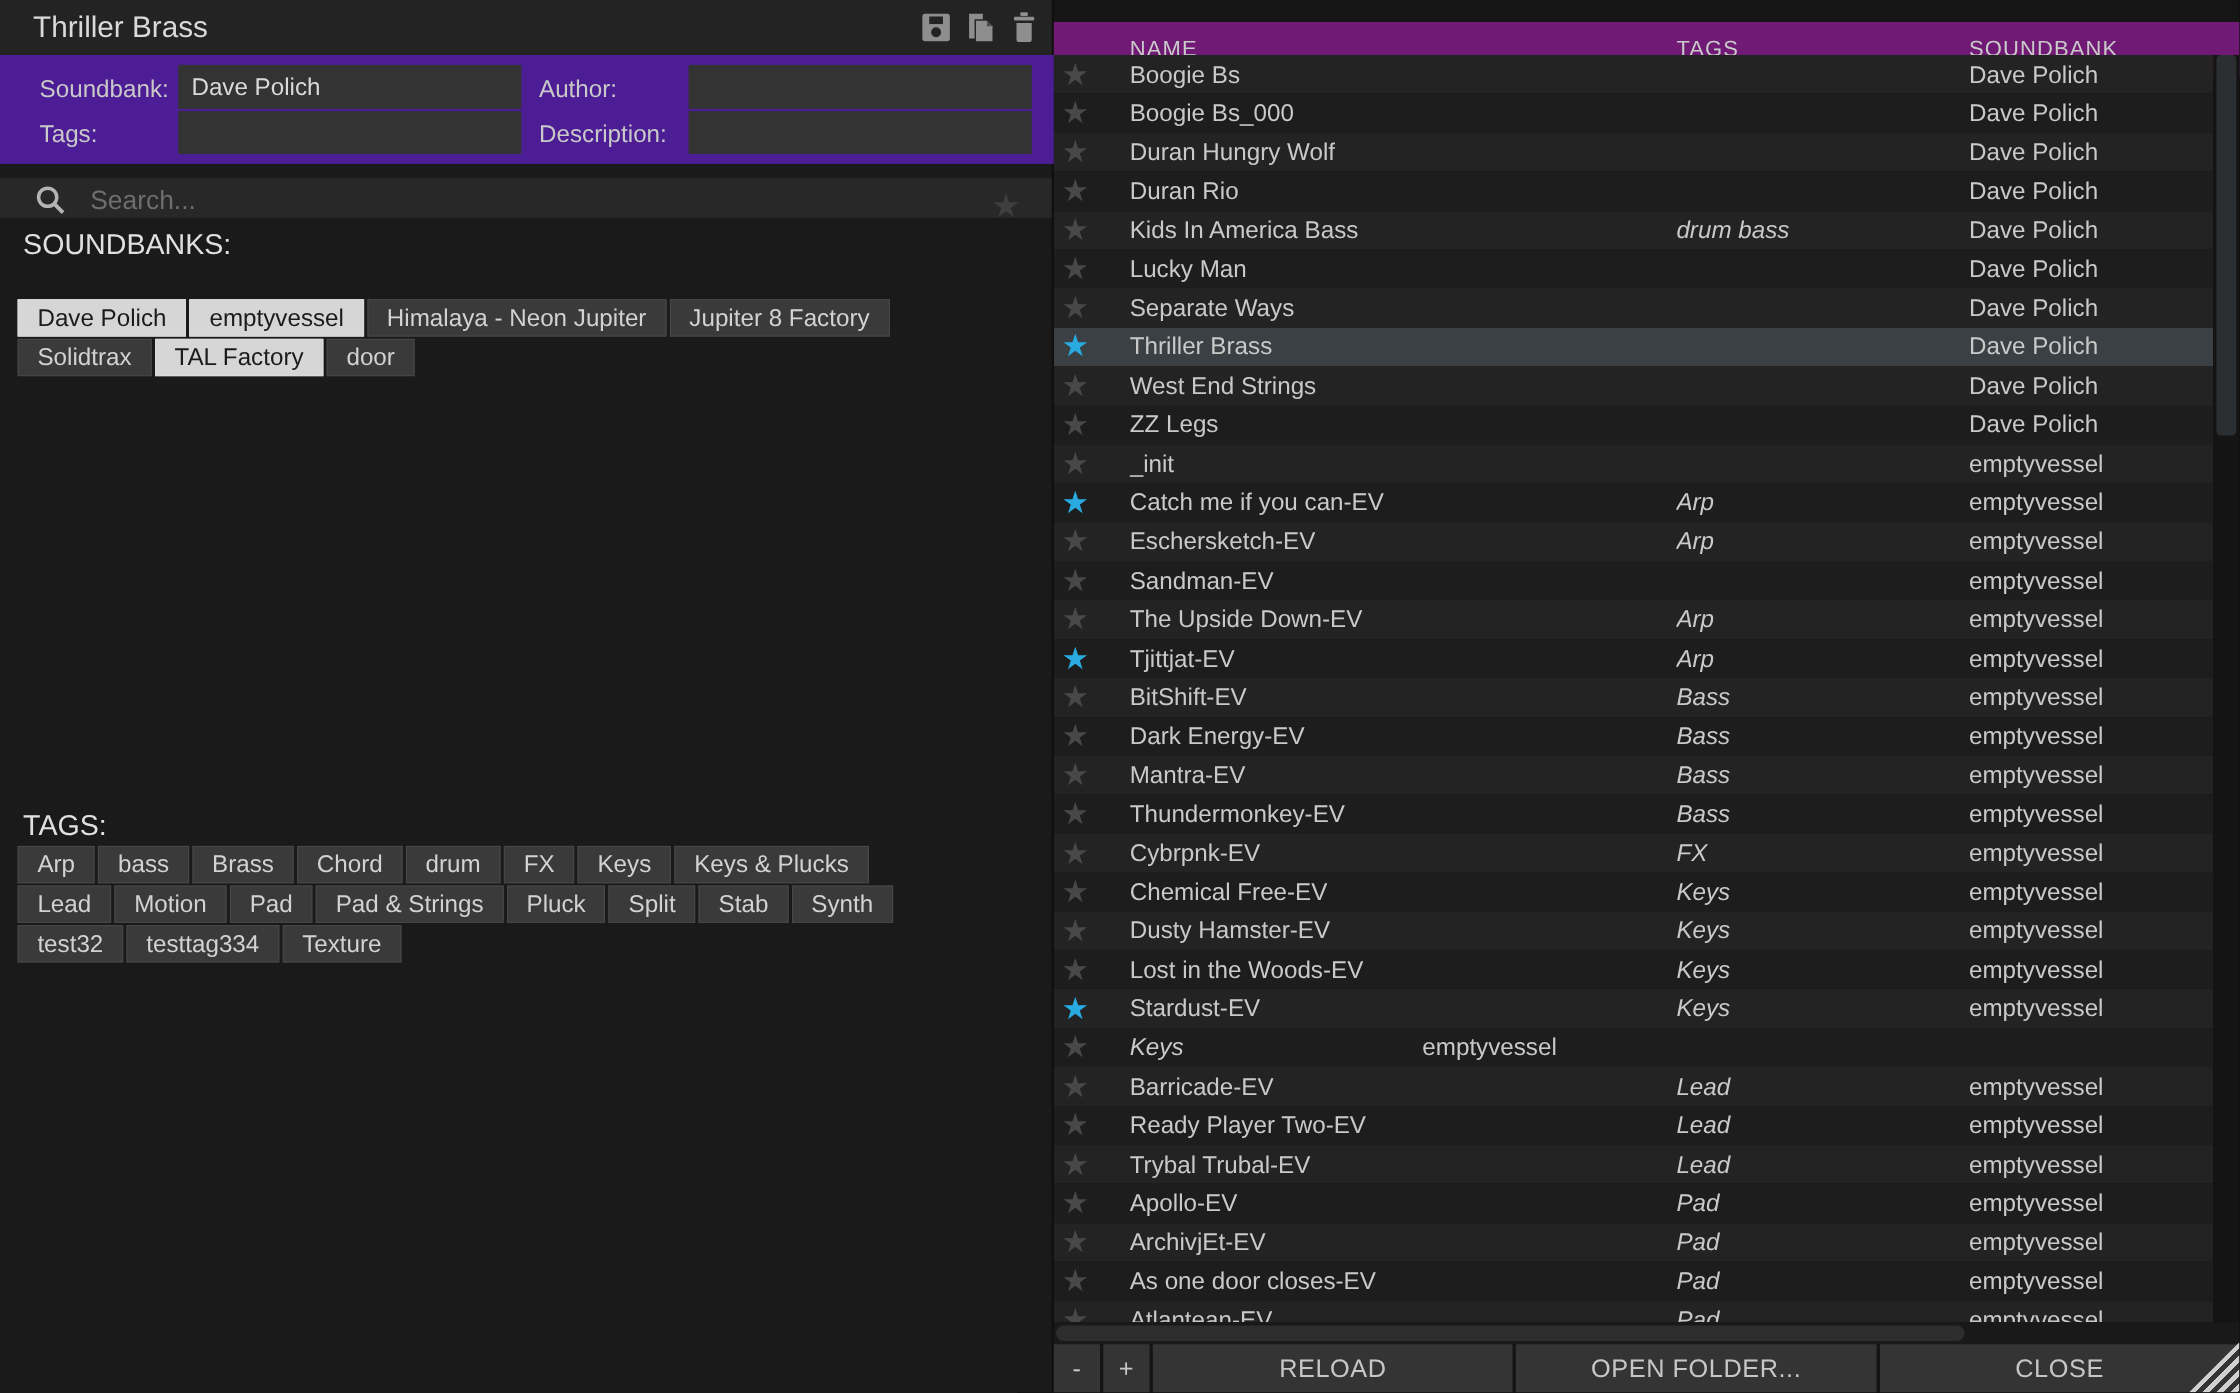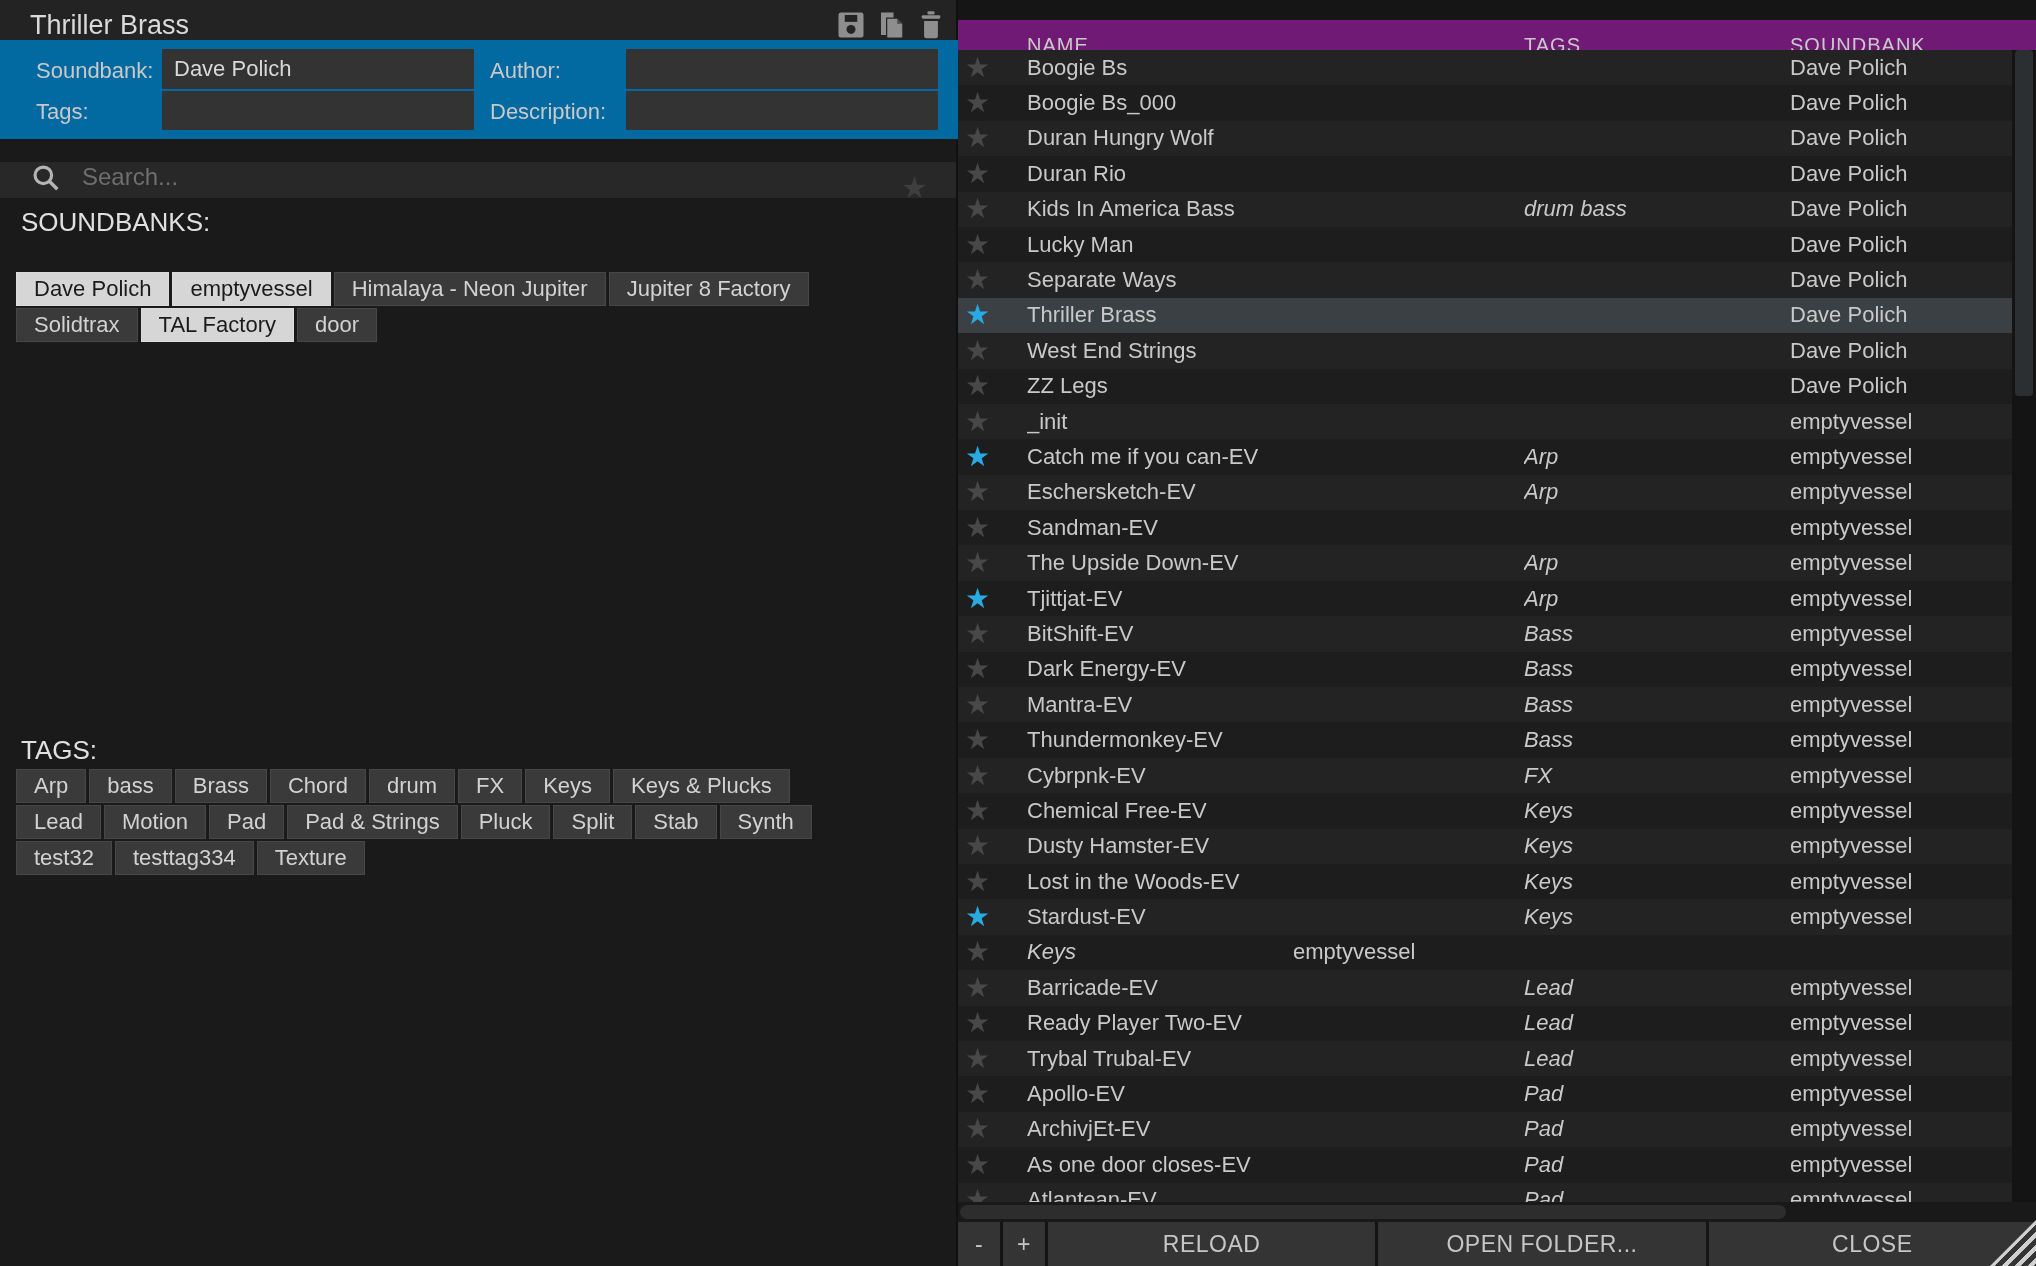--- a/index.html
+++ b/index.html
@@ -8,34 +8,34 @@
     background:#101010;font-family:"Liberation Sans","DejaVu Sans",sans-serif;
     -webkit-font-smoothing:antialiased;
   }
   
   .left-panel{position:absolute;left:0;top:0;width:956px;height:1266px;background:#1a1a1a;}
   .title-bar{position:absolute;left:0;top:0;width:956px;height:50px;background:#232323;display:flex;align-items:center;}
   .window-title{margin-left:30px;font-size:27px;color:#dadada;}
   .title-toolbar{position:absolute;right:9px;top:0;height:50px;display:flex;align-items:center;gap:8px;}
   .tool-btn{width:32px;height:36px;display:flex;align-items:center;justify-content:center;cursor:pointer;}
 
-  .form-area{position:absolute;left:0;top:40px;width:1059px;height:99px;background:#0369a1;}
+  .form-area{position:absolute;left:0;top:50px;width:1059px;height:99px;background:#4c1d95;}
   .form-label{position:absolute;font-size:22px;color:#c9c9c9;white-space:nowrap;}
   .form-field{position:absolute;background:#333333;border:none;outline:none;color:#d9d9d9;
     font-size:22px;font-family:inherit;padding:0 12px;box-sizing:border-box;height:40px;}
   #fld-soundbank{left:162px;top:9px;width:312px;}
   #fld-author{left:626px;top:9px;width:312px;}
   #fld-tags{left:162px;top:51px;width:312px;height:39px;}
   #fld-description{left:626px;top:51px;width:312px;height:39px;}
   #lbl-soundbank{left:36px;top:18px;}
   #lbl-author{left:490px;top:18px;text-align:center;}
   #lbl-tags{left:36px;top:59px;}
   #lbl-description{left:490px;top:59px;}
 
-  .search-bar{position:absolute;left:0;top:162px;width:956px;height:36px;background:#282828;display:flex;align-items:flex-start;}
+  .search-bar{position:absolute;left:0;top:162px;width:956px;height:36px;background:#282828;display:flex;align-items:flex-end;}
   .search-icon{margin-left:30px;display:flex;align-items:center;}
   .search-input{flex:1;margin-left:18px;margin-right:70px;background:transparent;border:none;outline:none;
     color:#d0d0d0;font-size:24px;font-family:inherit;}
   .search-input::placeholder{color:#6e6e6e;}
   .search-fav{position:absolute;right:28px;top:8px;font-size:30px;color:#3e3e3e;cursor:pointer;line-height:36px;}
 
   .section-label{position:absolute;left:21px;font-size:26px;color:#e0e0e0;}
   #soundbanks-label{top:207px;}
   #tags-label{top:735px;}
   .chips{position:absolute;left:16px;display:flex;flex-direction:column;gap:2px;}

